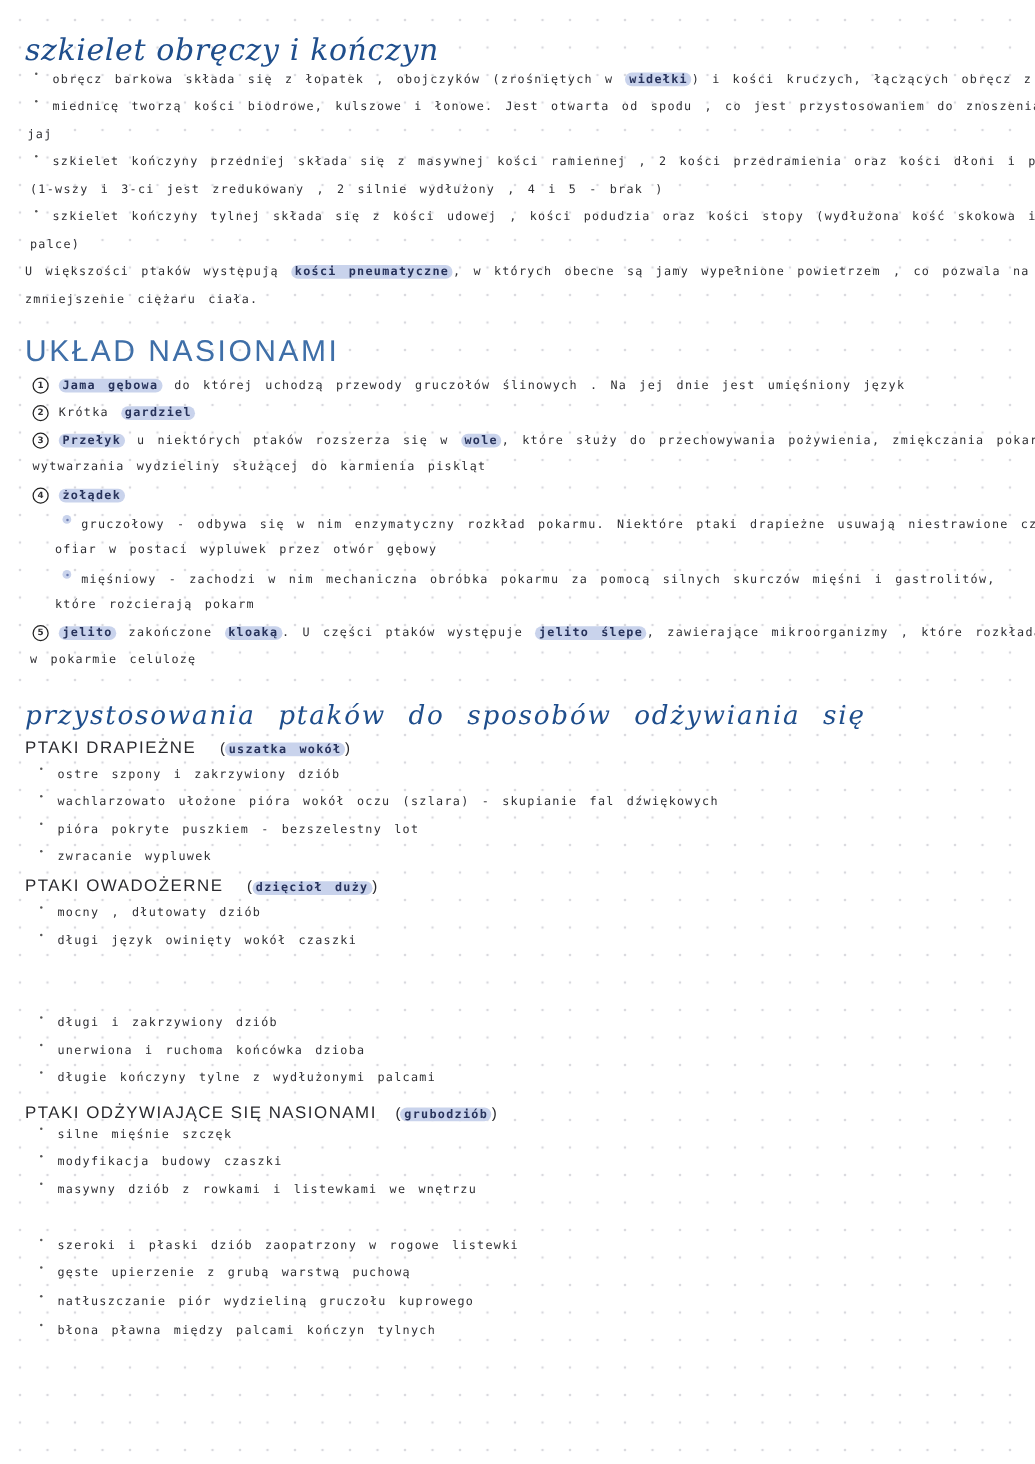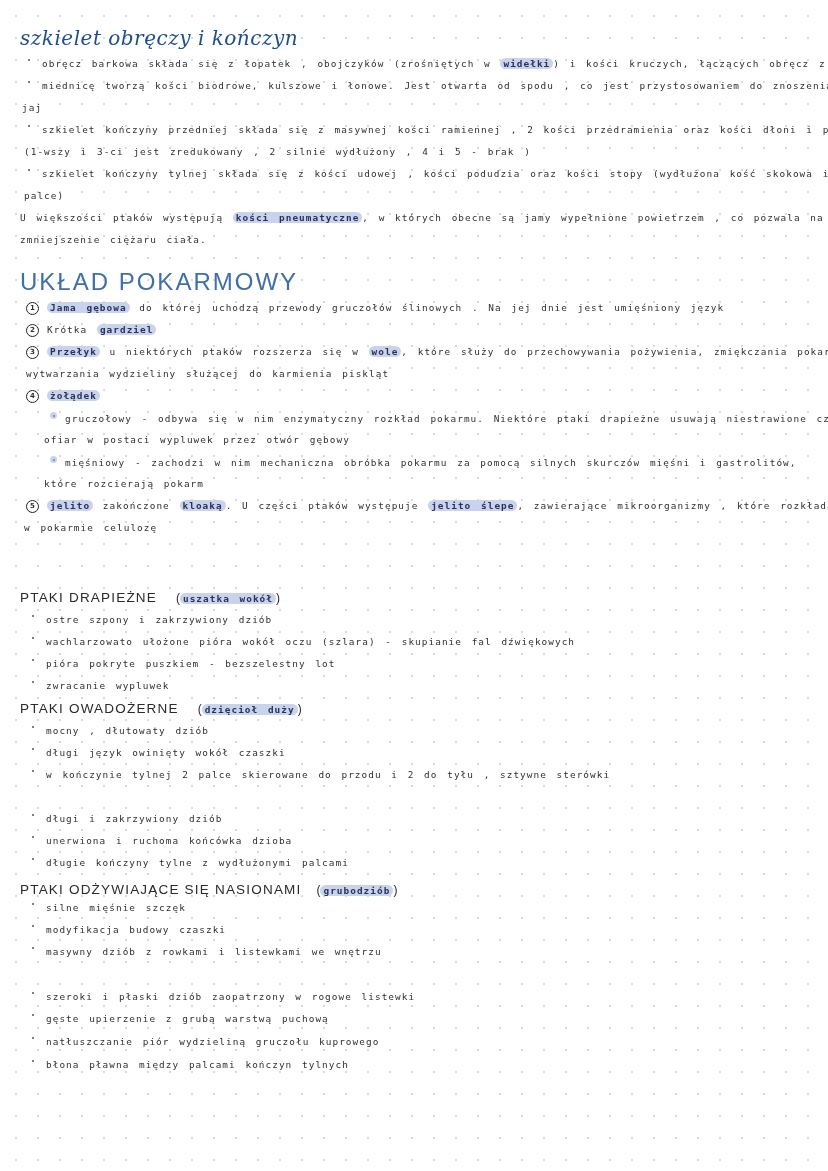--- a/index.html
+++ b/index.html
@@ -15,21 +15,21 @@
   }
   .page { position: absolute; left: 0; top: 0; width: 828px; height: 1171px; }
   .line {
     position: absolute; left: 0; white-space: nowrap;
     font-size: 9.4px; letter-spacing: 1.05px; word-spacing: 3px;
     color: #2f2f33; font-family: "DejaVu Sans Mono", monospace;
   }
   .script-title {
     position: absolute; left: 20px; white-space: nowrap;
     font-family: "DejaVu Serif", serif; font-style: italic;
-    color: #1f4e8c; font-size: 20px; letter-spacing: 0.5px;
+    color: #1f4e8c; font-size: 24px; letter-spacing: 0.5px;
   }
   .caps-title {
     position: absolute; left: 20px; white-space: nowrap;
     font-family: "Liberation Sans", sans-serif; font-weight: 300;
     color: #3f6fa8; font-size: 24px; letter-spacing: 2px;
   }
   .sub-head {
     position: absolute; left: 20px; white-space: nowrap;
     font-family: "Liberation Sans", sans-serif;
     color: #2a2a2e; font-size: 13.5px; letter-spacing: 1.2px;
@@ -80,21 +80,21 @@
   <div class="line" style="top:146px;left:24px;">(1-wszy i 3-ci jest zredukowany , 2 silnie wydłużony , 4 i 5 - brak )</div>
   <div class="line" style="top:168px;left:28px;">
     <span class="bullet"></span><span>szkielet kończyny tylnej składa się z kości udowej , kości podudzia oraz kości stopy (wydłużona kość skokowa i 4</span>
   </div>
   <div class="line" style="top:190px;left:24px;">palce)</div>
   <div class="line" style="top:212px;left:20px;">
     <span>U większości ptaków występują </span><span class="hl hl-bold">kości pneumatyczne</span><span>, w których obecne są jamy wypełnione powietrzem , co pozwala na</span>
   </div>
   <div class="line" style="top:234px;left:20px;">zmniejszenie ciężaru ciała.</div>
 
-  <div class="caps-title" style="top:268px;">UKŁAD POKARMOWY</div>
+  <div class="caps-title" style="top:268px;">UKŁAD NASIONAMI</div>
 
   <div class="line" style="top:302px;left:26px;">
     <span class="num">1</span><span class="hl hl-bold">Jama gębowa</span><span> do której uchodzą przewody gruczołów ślinowych . Na jej dnie jest umięśniony język</span>
   </div>
   <div class="line" style="top:324px;left:26px;">
     <span class="num">2</span><span>Krótka </span><span class="hl hl-bold">gardziel</span>
   </div>
   <div class="line" style="top:346px;left:26px;">
     <span class="num">3</span><span class="hl hl-bold">Przełyk</span><span> u niektórych ptaków rozszerza się w </span><span class="hl hl-bold">wole</span><span>, które służy do przechowywania pożywienia, zmiękczania pokarmu lub</span>
   </div>
@@ -108,37 +108,37 @@
   <div class="line" style="top:434px;left:44px;">ofiar w postaci wypluwek przez otwór gębowy</div>
   <div class="line" style="top:456px;left:50px;">
     <span class="subdot"></span><span>mięśniowy - zachodzi w nim mechaniczna obróbka pokarmu za pomocą silnych skurczów mięśni i gastrolitów,</span>
   </div>
   <div class="line" style="top:478px;left:44px;">które rozcierają pokarm</div>
   <div class="line" style="top:500px;left:26px;">
     <span class="num">5</span><span class="hl hl-bold">jelito</span><span> zakończone </span><span class="hl hl-bold">kloaką</span><span>. U części ptaków występuje </span><span class="hl hl-bold">jelito ślepe</span><span>, zawierające mikroorganizmy , które rozkładają zawartą</span>
   </div>
   <div class="line" style="top:522px;left:24px;">w pokarmie celulozę</div>
 
+  <div class="script-title" style="top:560px;font-size:21px;letter-spacing:1.4px;word-spacing:10px;">przystosowania ptaków do sposobów odżywiania się</div>
 
   <div class="sub-head" style="top:590px;">
     <span>PTAKI DRAPIEŻNE</span>
     <span class="paren" style="margin-left:14px;">(</span><span class="line" style="position:static;"><span class="hl hl-bold">uszatka wokół</span></span><span class="paren">)</span>
   </div>
   <div class="line" style="top:614px;left:32px;"><span class="bullet"></span><span>ostre szpony i zakrzywiony dziób</span></div>
   <div class="line" style="top:636px;left:32px;"><span class="bullet"></span><span>wachlarzowato ułożone pióra wokół oczu (szlara) - skupianie fal dźwiękowych</span></div>
   <div class="line" style="top:658px;left:32px;"><span class="bullet"></span><span>pióra pokryte puszkiem - bezszelestny lot</span></div>
   <div class="line" style="top:680px;left:32px;"><span class="bullet"></span><span>zwracanie wypluwek</span></div>
 
   <div class="sub-head" style="top:701px;">
     <span>PTAKI OWADOŻERNE</span>
     <span class="paren" style="margin-left:14px;">(</span><span class="line" style="position:static;"><span class="hl hl-bold">dzięcioł duży</span></span><span class="paren">)</span>
   </div>
   <div class="line" style="top:725px;left:32px;"><span class="bullet"></span><span>mocny , dłutowaty dziób</span></div>
   <div class="line" style="top:747px;left:32px;"><span class="bullet"></span><span>długi język owinięty wokół czaszki</span></div>
-  <div class="line" style="top:769px;left:32px;"><span class="bullet"></span><span>w kończynie tylnej 2 palce skierowane do przodu i 2 do tyłu , sztywne sterówki</span></div>
 
   <div class="line" style="top:813px;left:32px;"><span class="bullet"></span><span>długi i zakrzywiony dziób</span></div>
   <div class="line" style="top:835px;left:32px;"><span class="bullet"></span><span>unerwiona i ruchoma końcówka dzioba</span></div>
   <div class="line" style="top:857px;left:32px;"><span class="bullet"></span><span>długie kończyny tylne z wydłużonymi palcami</span></div>
 
   <div class="sub-head" style="top:882px;">
     <span>PTAKI ODŻYWIAJĄCE SIĘ NASIONAMI</span>
     <span class="paren" style="margin-left:10px;">(</span><span class="line" style="position:static;"><span class="hl hl-bold">grubodziób</span></span><span class="paren">)</span>
   </div>
   <div class="line" style="top:902px;left:32px;"><span class="bullet"></span><span>silne mięśnie szczęk</span></div>

